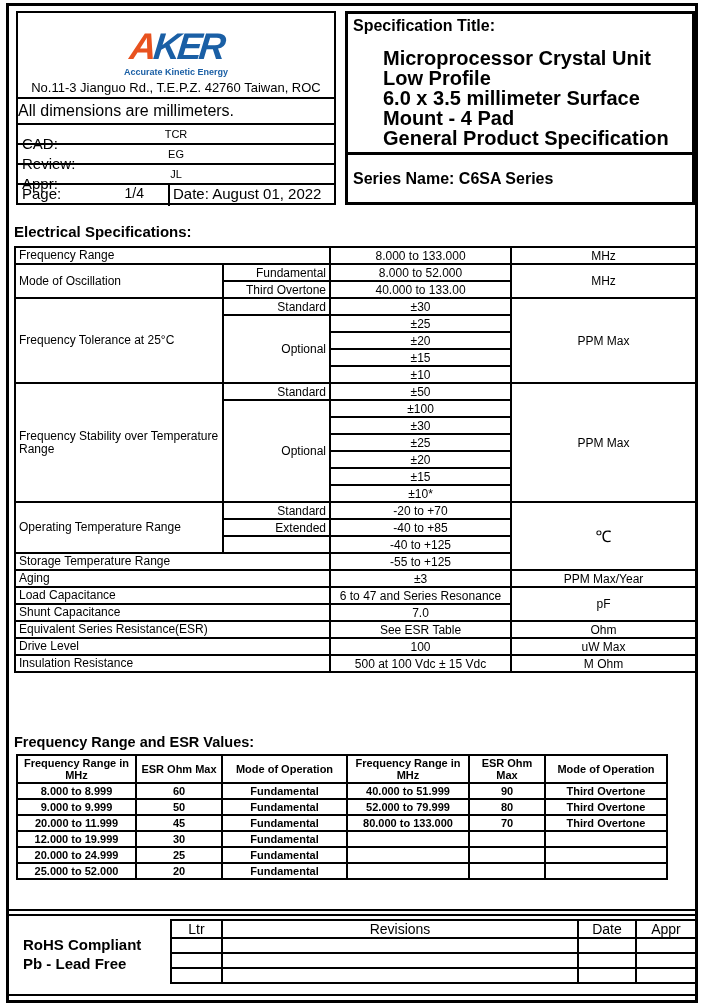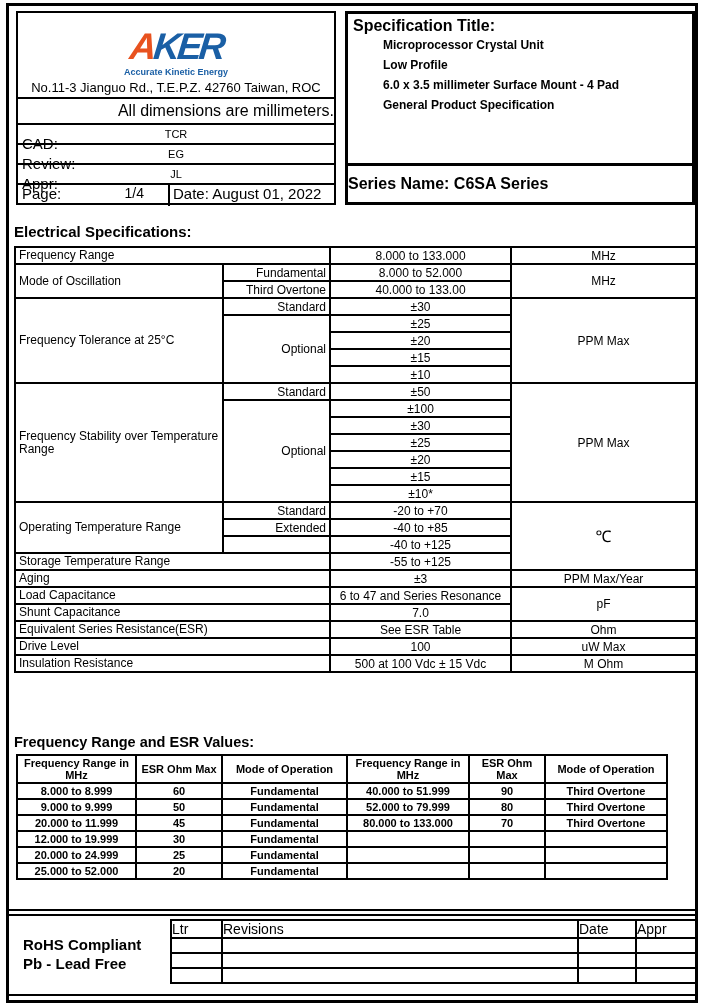--- a/index.html
+++ b/index.html
@@ -25,45 +25,45 @@
   }
   .logo {
     font-style:italic; font-weight:bold; font-size:37px; line-height:38px;
     letter-spacing:-3px; transform:skewX(-6deg); white-space:nowrap;
   }
   .logo-a   { color:#E8521F; }
   .logo-ker { color:#1A5FA5; }
   .tagline  { color:#1A5FA5; font-size:9px; font-weight:bold; margin:1px 0 3px; }
   .address  { font-size:13px; line-height:16px; }
   .hrow { border-top:2px solid #000; }
-  .dims { height:26px; font-size:16px; text-align:right; line-height:23px; }
+  .dims { height:26px; font-size:16px; text-align:left; line-height:23px; }
   .frow { height:20px; position:relative; font-size:15px; }
   .frow .flabel { position:absolute; left:4px; top:10px; }
   .frow .fval   { display:block; text-align:center; font-size:11px; line-height:18px; }
   .prow { height:23px; display:flex; font-size:15px; line-height:17px; }
   .pleft { width:152px; border-right:2px solid #000; display:flex; }
   .pleft .flabel { padding-left:4px; }
   .pnum  { margin-left:auto; margin-right:24px; font-size:14px; }
   .pright { flex:1; padding-left:3px; white-space:nowrap; }
 
   
   .title-box {
     position:absolute; left:336px; top:5px; width:350px; height:194px;
     border:3px solid #000; display:flex; flex-direction:column;
   }
   .spec-title-section { flex:1; padding:3px 2px 0 5px; }
   .spec-title-label { font-size:16px; font-weight:bold; }
   .spec-lines {
-    padding-left:30px;
-    font-size:12px; font-weight:bold; line-height:20px;
+    margin-top:13px; padding-left:30px;
+    font-size:20px; font-weight:bold; line-height:20px;
   }
   .series-section {
-    height:39px; border-top:3px solid #000;
+    height:50px; border-top:3px solid #000;
     font-size:16px; font-weight:bold;
-    display:flex; align-items:center; 
+    display:flex; align-items:center; padding-left:5px;
   }
 
   
   .sec-heading { position:absolute; left:5px; font-size:15px; font-weight:bold; }
   .elec-heading { top:217px; }
   .esr-heading  { top:728px; font-size:14.5px; }
 
   
   table { border-collapse:collapse; table-layout:fixed; }
   .elec-table { position:absolute; left:5px; top:240px; width:681px; }
@@ -93,21 +93,21 @@
     position:absolute; left:0; top:903px; width:100%; height:7px;
     border-top:2px solid #000; border-bottom:2px solid #000;
   }
   .rohs {
     position:absolute; left:14px; top:929px;
     font-size:15px; font-weight:bold; line-height:19px;
   }
   .rev-table { position:absolute; left:161px; top:913px; width:525px; }
   .rev-table th {
     border:2px solid #000; font-size:14px; font-weight:normal;
-    height:18px; text-align:left;
+    height:18px; text-align:center;
   }
   .rev-table td { border:2px solid #000; height:15px; }
   .bottom-line {
     position:absolute; left:0; bottom:4px; width:100%;
     border-top:2px solid #000;
   }
 </style>
 </head>
 <body>
 

